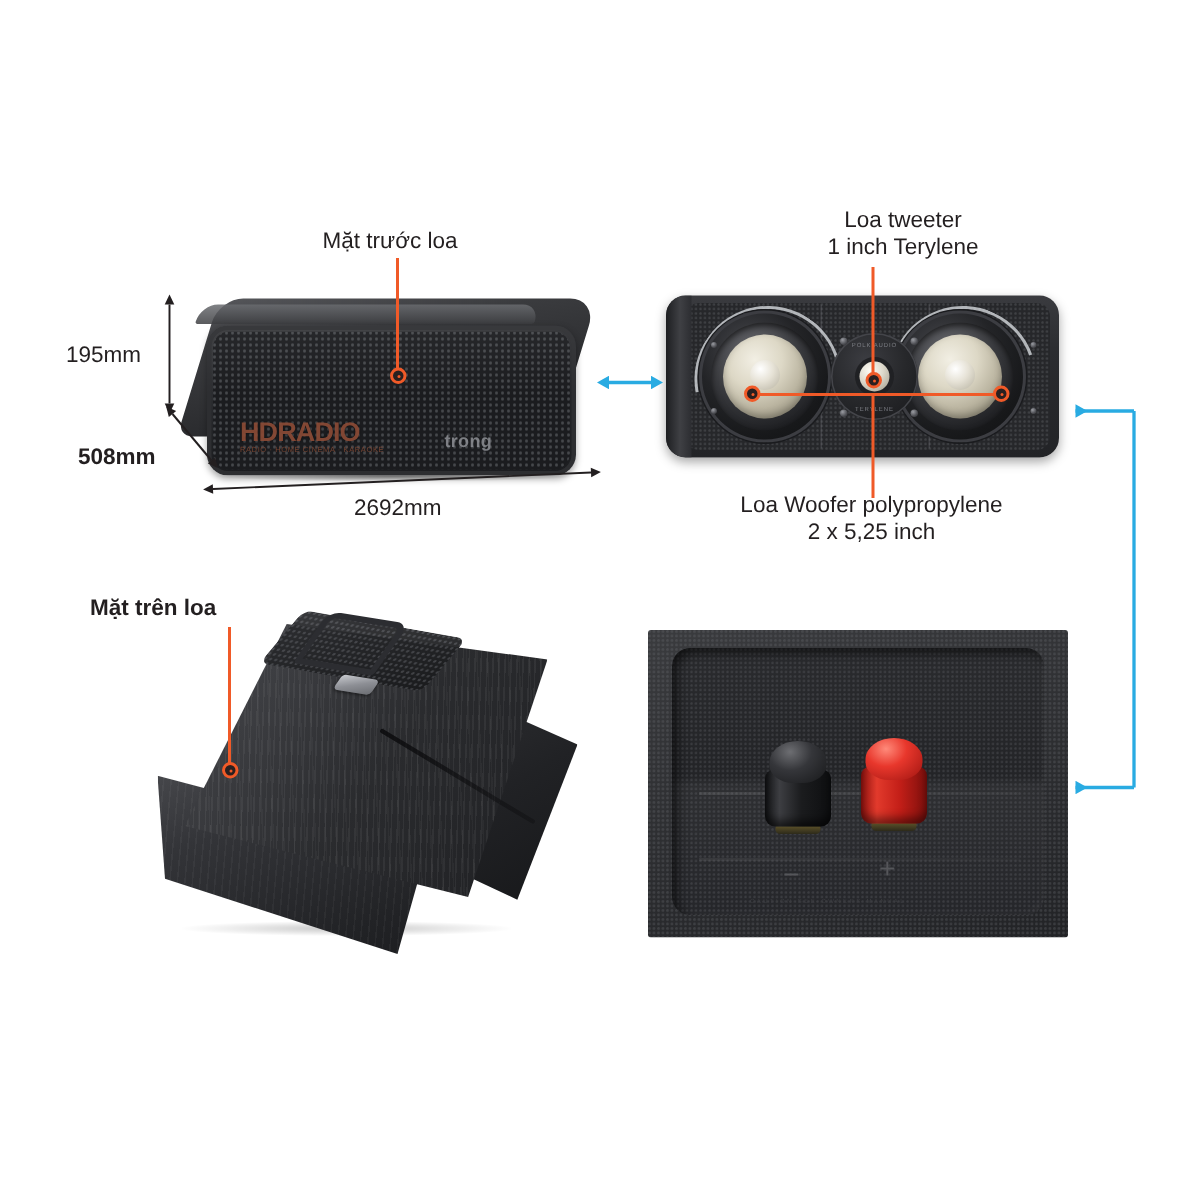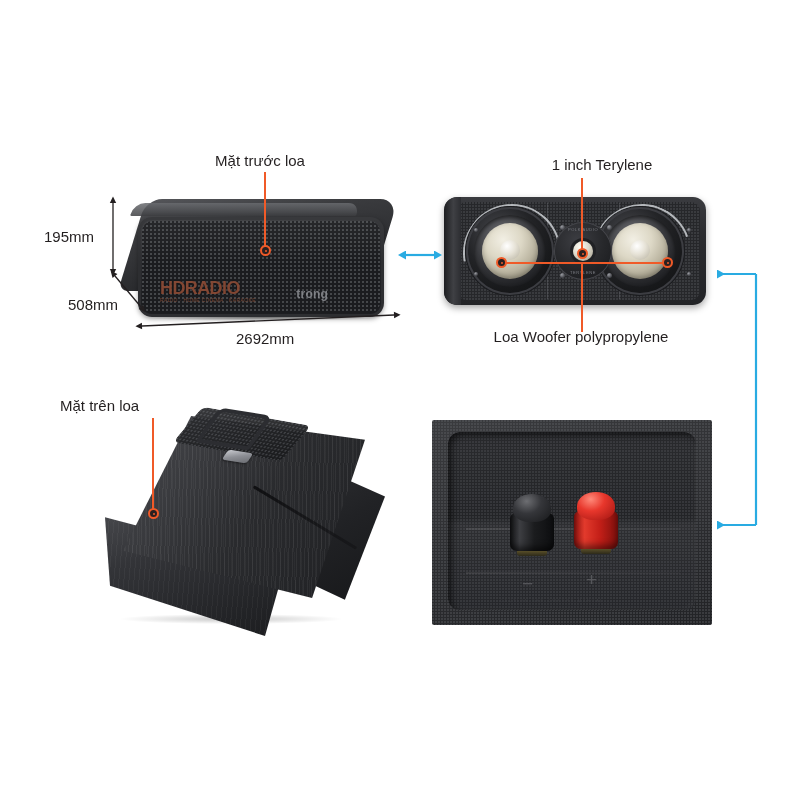--- a/index.html
+++ b/index.html
@@ -486,21 +486,21 @@
       </div>
       <div class="polk-mark">trong</div>
     </div>
   </div>
 
   <div class="lbl" style="left:170px; top:152px; width:180px;">Mặt trước loa</div>
   <div class="leader leader-v" style="left:264px; top:172px; height:77px;"></div>
   <div class="dot" style="left:260px; top:245px;"></div>
 
   <div class="dim-text" style="left:44px; top:228px;">195mm</div>
-  <div class="dim-text" style="left:68px; top:296px;">508mm</div>
+  <div class="dim-text" style="left:52px; top:296px;font-weight:bold;">508mm</div>
   <div class="dim-text" style="left:236px; top:330px;">2692mm</div>
 
   <div id="spk-drv-wrap">
     <div class="drv-body">
       <div class="drv-face"></div>
       <div class="drv-sep" style="left:103px;"></div>
       <div class="drv-sep" style="left:175px;"></div>
 
       <div class="trim-arc left"></div>
       <div class="trim-arc right"></div>
@@ -529,43 +529,45 @@
       <div class="screw" style="left:116px; top:76px;"></div>
       <div class="screw" style="left:163px; top:28px;"></div>
       <div class="screw" style="left:163px; top:76px;"></div>
       <div class="screw sm" style="left:30px; top:31px;"></div>
       <div class="screw sm" style="left:30px; top:75px;"></div>
       <div class="screw sm" style="left:243px; top:31px;"></div>
       <div class="screw sm" style="left:243px; top:75px;"></div>
     </div>
   </div>
 
+  <div class="lbl" style="left:497px; top:138px; width:210px;">Loa tweeter</div>
   <div class="lbl" style="left:497px; top:156px; width:210px;">1 inch Terylene</div>
   <div class="leader leader-v" style="left:581px; top:178px; height:74px;"></div>
   <div class="dot" style="left:577px; top:248px;"></div>
 
   <div class="leader leader-v" style="left:581px; top:262px; height:70px;"></div>
   <div class="leader leader-h" style="left:501px; top:262px; width:166px;"></div>
   <div class="dot" style="left:496px; top:257px;"></div>
   <div class="dot" style="left:662px; top:257px;"></div>
   <div class="lbl" style="left:471px; top:328px; width:220px;">Loa Woofer polypropylene</div>
+  <div class="lbl" style="left:471px; top:346px; width:220px;">2 x 5,25 inch</div>
 
 
   <div id="spk-top-wrap">
     <div class="top-shadow"></div>
     <div class="top-right-face"></div>
     <div class="top-front-face"></div>
     <div class="top-face"></div>
     <div class="top-grille-edge"></div>
     <div class="top-handle"></div>
     <div class="top-badge"></div>
     <div class="top-seam"></div>
   </div>
 
-  <div class="lbl" style="left:60px; top:397px; width:190px; text-align:left;">Mặt trên loa</div>
+  <div class="lbl" style="left:60px; top:397px; width:190px; text-align:left;font-weight:bold;">Mặt trên loa</div>
   <div class="leader leader-v" style="left:152px; top:418px; height:94px;"></div>
   <div class="dot" style="left:148px; top:508px;"></div>
 
   <div id="term-wrap">
     <div class="term-recess">
       <div class="term-ledge"></div>
       <div class="term-ledge2"></div>
 
       <div class="binding-post post-black" style="left:62px; top:62px;">
         <div class="bp-base"></div>

